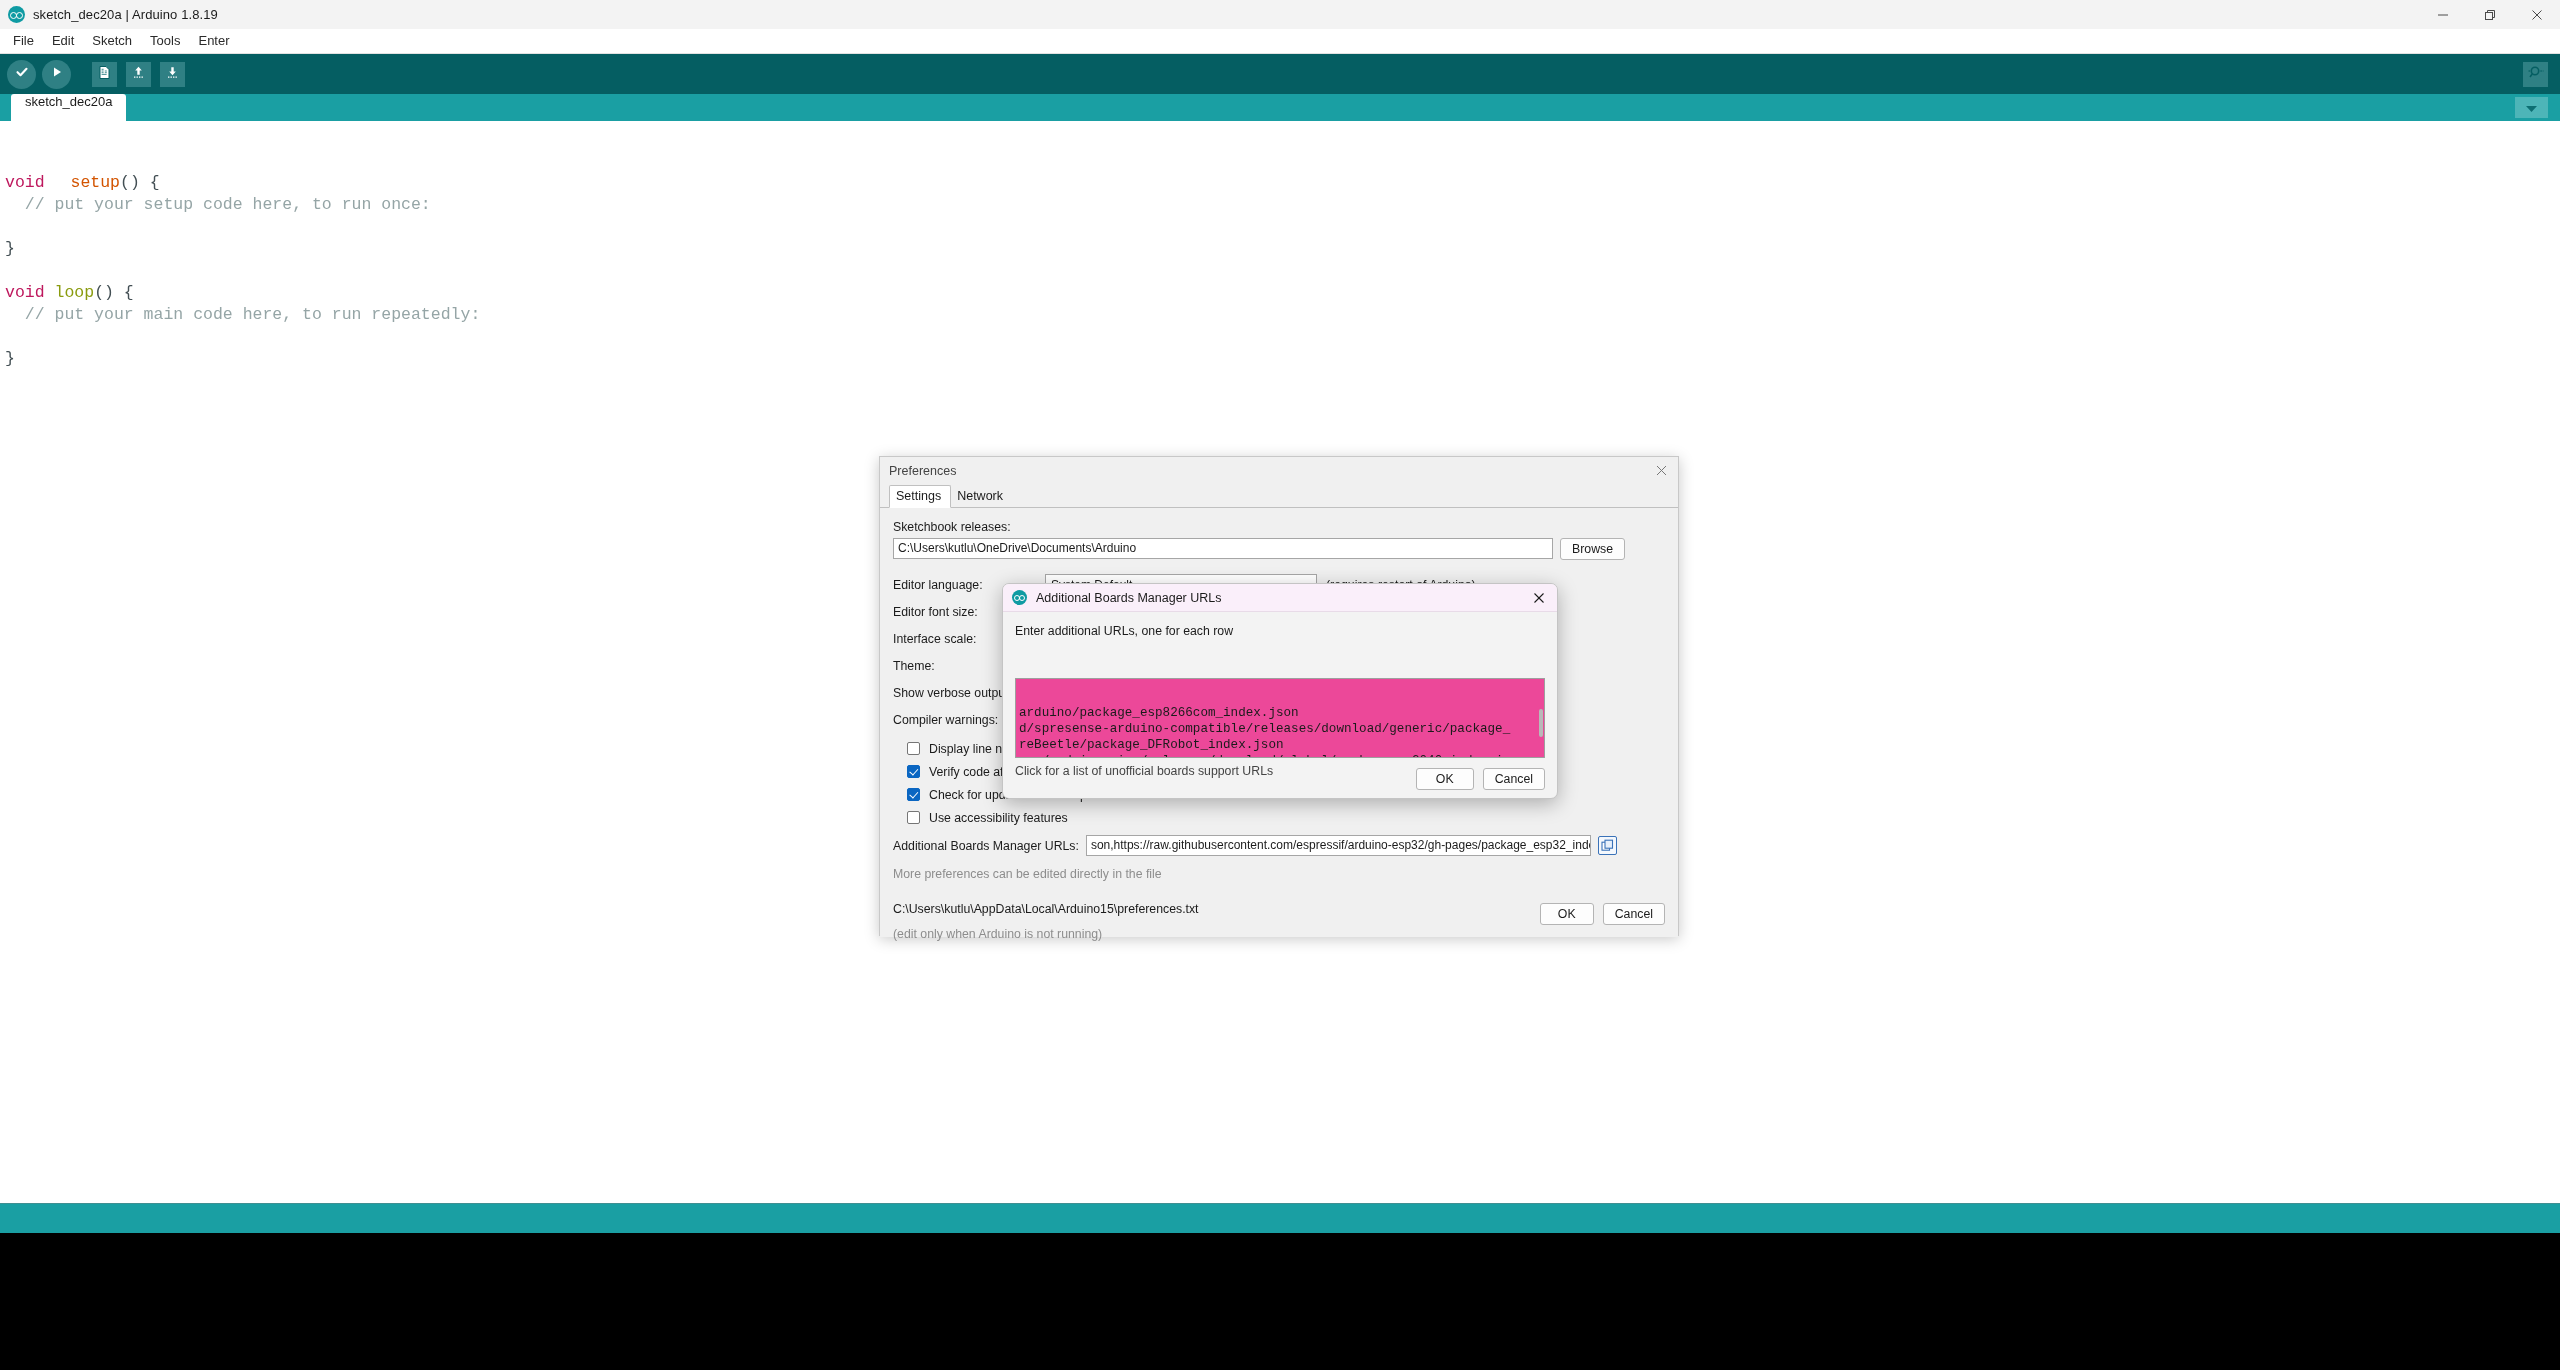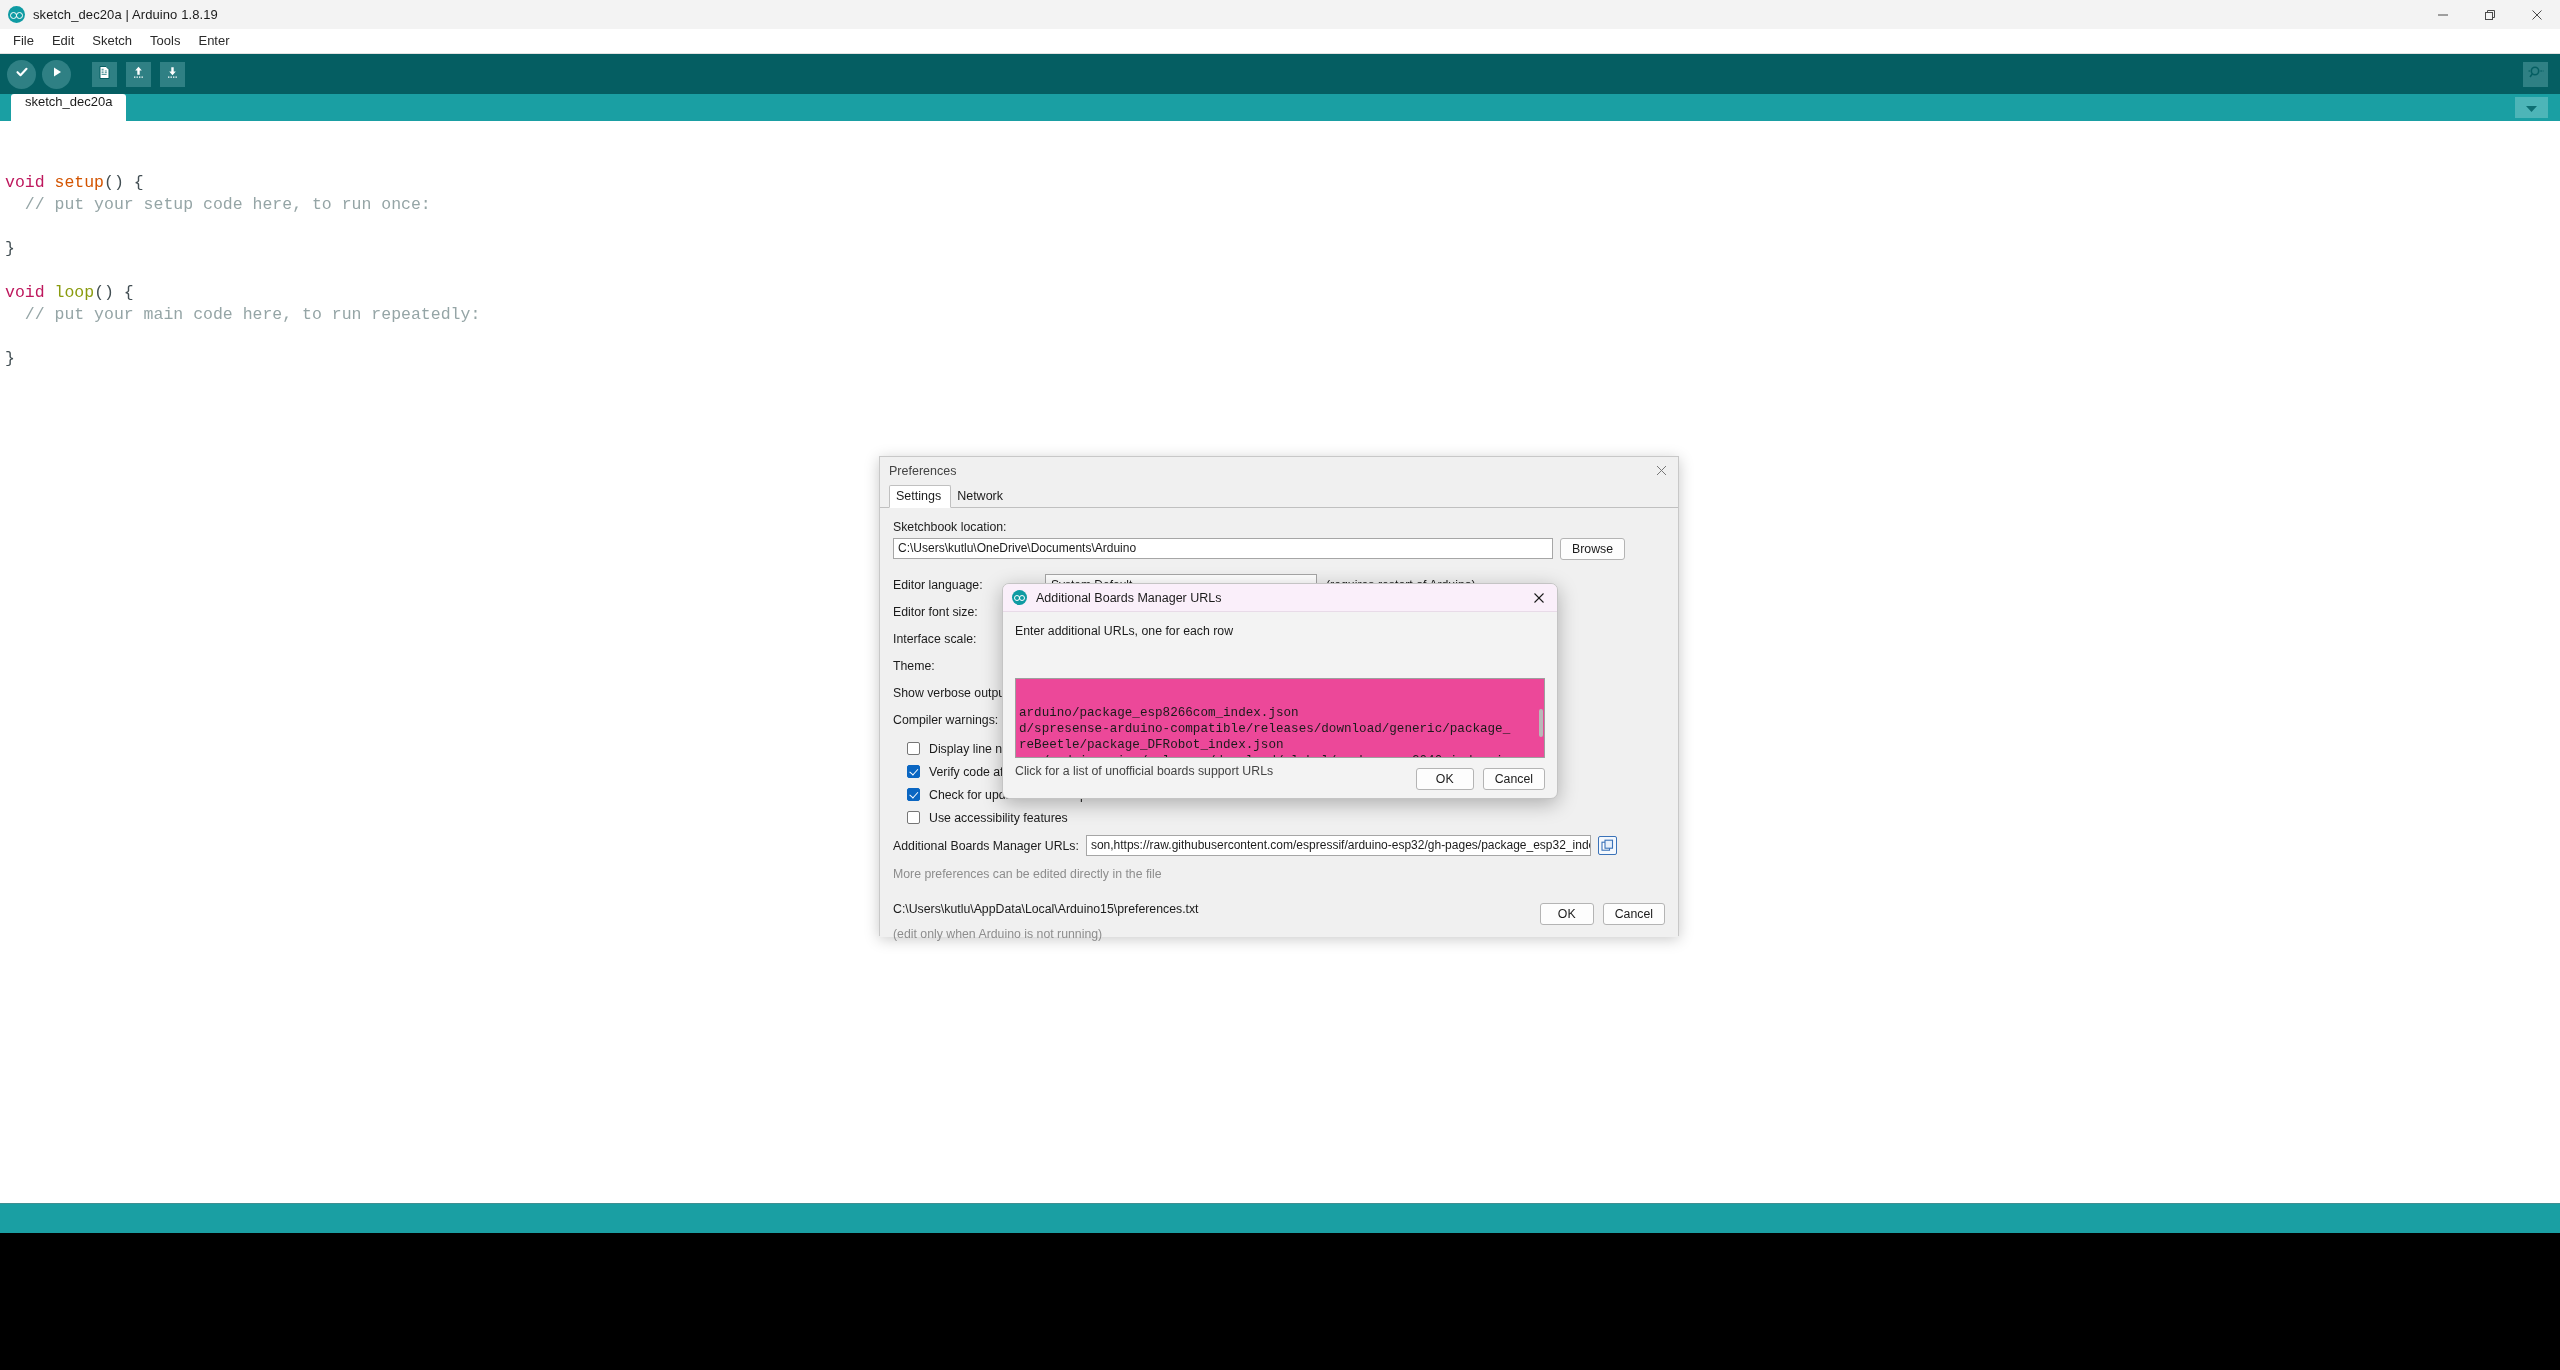--- a/index.html
+++ b/index.html
@@ -82,21 +82,21 @@
   }
 
   
   .editor {
     position:absolute; left:0; top:121px; width:2560px; height:1082px;
     background:#ffffff; padding:7px 0 0 5px;
     font-family:"Liberation Mono", monospace; font-size:16.5px; line-height:22px;
     white-space:pre; color:#434f54;
   }
   .kw { color:#be185d; }
-  .fn { color:#d35400; }
+  .fn { color:#d35400;margin-left:16px; }
   .fn2 { color:#8a9b0f; }
   .cm { color:#95a5a6; }
   .pn { color:#434f54; }
 
   
   .statusbar {
     position:absolute; left:0; top:1203px; width:2560px; height:30px;
     background:#1a9fa3; border-top:1px solid #3f8f92;
   }
   .console {
@@ -346,21 +346,21 @@
       </div>
     </div>
 
     <div class="prefs-tabs">
       <div class="ptab sel">Settings</div>
       <div class="ptab">Network</div>
     </div>
 
     <div class="prefs-body">
 
-      <div class="lbl row-sk">Sketchbook location:</div>
+      <div class="lbl row-sk">Sketchbook releases:</div>
       <div class="sk-input-row">
         <div class="tinput" style="width:660px;">C:\Users\kutlu\OneDrive\Documents\Arduino</div>
         <div class="btn">Browse</div>
       </div>
 
       <div class="frow">
         <div class="fl">Editor language:</div>
         <div class="select">
           <span>System Default</span>
           <span class="cv">

